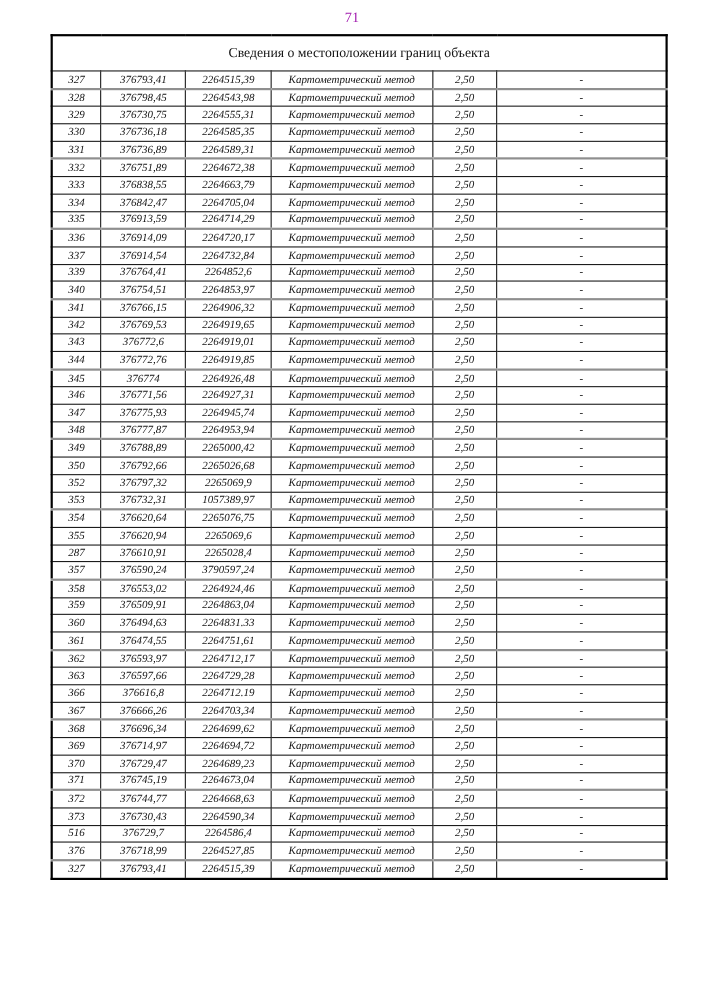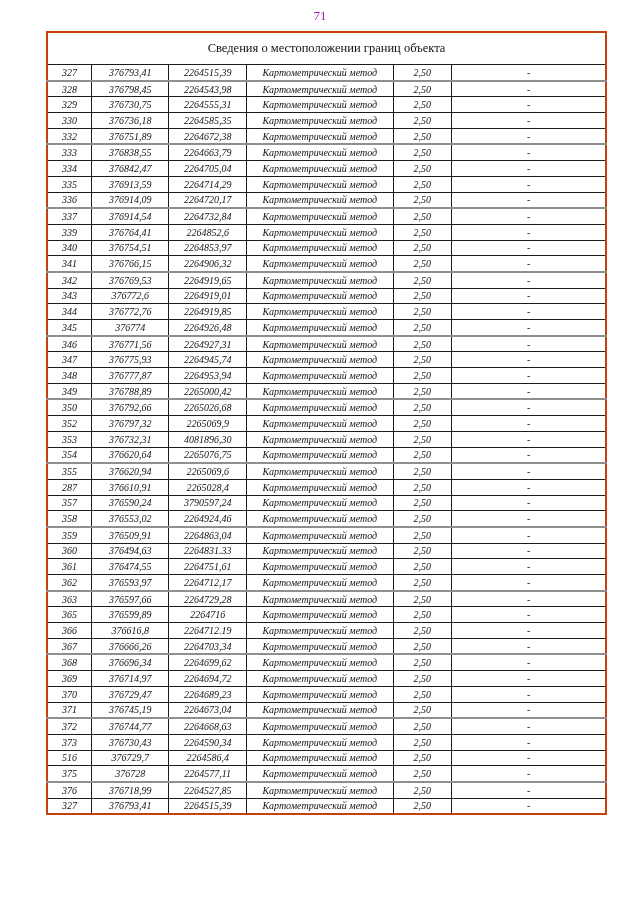--- a/index.html
+++ b/index.html
@@ -29,21 +29,21 @@
     left: 46px;
     top: 31px;
     width: 561px;
     border-collapse: collapse;
     table-layout: fixed;
   }
   .doc-table, .doc-table td, .doc-table th {
     border: 1px solid #1c1c1c;
   }
   .doc-table {
-    border: 2px solid #c2410c;
+    border: 2px solid #000000;
   }
   .doc-table th.title-cell {
     font-weight: normal;
     font-style: normal;
     font-size: 12.5px;
     height: 29px;
     text-align: center;
     vertical-align: middle;
     padding: 1px 2px;
     border-bottom: 1px solid #1c1c1c;
@@ -110,20 +110,28 @@
       </tr>
       <tr>
         <td>330</td>
         <td>376736,18</td>
         <td>2264585,35</td>
         <td>Картометрический метод</td>
         <td>2,50</td>
         <td>-</td>
       </tr>
       <tr>
+        <td>331</td>
+        <td>376736,89</td>
+        <td>2264589,31</td>
+        <td>Картометрический метод</td>
+        <td>2,50</td>
+        <td>-</td>
+      </tr>
+      <tr>
         <td>332</td>
         <td>376751,89</td>
         <td>2264672,38</td>
         <td>Картометрический метод</td>
         <td>2,50</td>
         <td>-</td>
       </tr>
       <tr>
         <td>333</td>
         <td>376838,55</td>
@@ -264,21 +272,21 @@
         <td>352</td>
         <td>376797,32</td>
         <td>2265069,9</td>
         <td>Картометрический метод</td>
         <td>2,50</td>
         <td>-</td>
       </tr>
       <tr>
         <td>353</td>
         <td>376732,31</td>
-        <td>4081896,30</td>
+        <td>1057389,97</td>
         <td>Картометрический метод</td>
         <td>2,50</td>
         <td>-</td>
       </tr>
       <tr>
         <td>354</td>
         <td>376620,64</td>
         <td>2265076,75</td>
         <td>Картометрический метод</td>
         <td>2,50</td>
@@ -350,28 +358,20 @@
       </tr>
       <tr>
         <td>363</td>
         <td>376597,66</td>
         <td>2264729,28</td>
         <td>Картометрический метод</td>
         <td>2,50</td>
         <td>-</td>
       </tr>
       <tr>
-        <td>365</td>
-        <td>376599,89</td>
-        <td>2264716</td>
-        <td>Картометрический метод</td>
-        <td>2,50</td>
-        <td>-</td>
-      </tr>
-      <tr>
         <td>366</td>
         <td>376616,8</td>
         <td>2264712.19</td>
         <td>Картометрический метод</td>
         <td>2,50</td>
         <td>-</td>
       </tr>
       <tr>
         <td>367</td>
         <td>376666,26</td>
@@ -425,28 +425,20 @@
         <td>376730,43</td>
         <td>2264590,34</td>
         <td>Картометрический метод</td>
         <td>2,50</td>
         <td>-</td>
       </tr>
       <tr>
         <td>516</td>
         <td>376729,7</td>
         <td>2264586,4</td>
-        <td>Картометрический метод</td>
-        <td>2,50</td>
-        <td>-</td>
-      </tr>
-      <tr>
-        <td>375</td>
-        <td>376728</td>
-        <td>2264577,11</td>
         <td>Картометрический метод</td>
         <td>2,50</td>
         <td>-</td>
       </tr>
       <tr>
         <td>376</td>
         <td>376718,99</td>
         <td>2264527,85</td>
         <td>Картометрический метод</td>
         <td>2,50</td>

